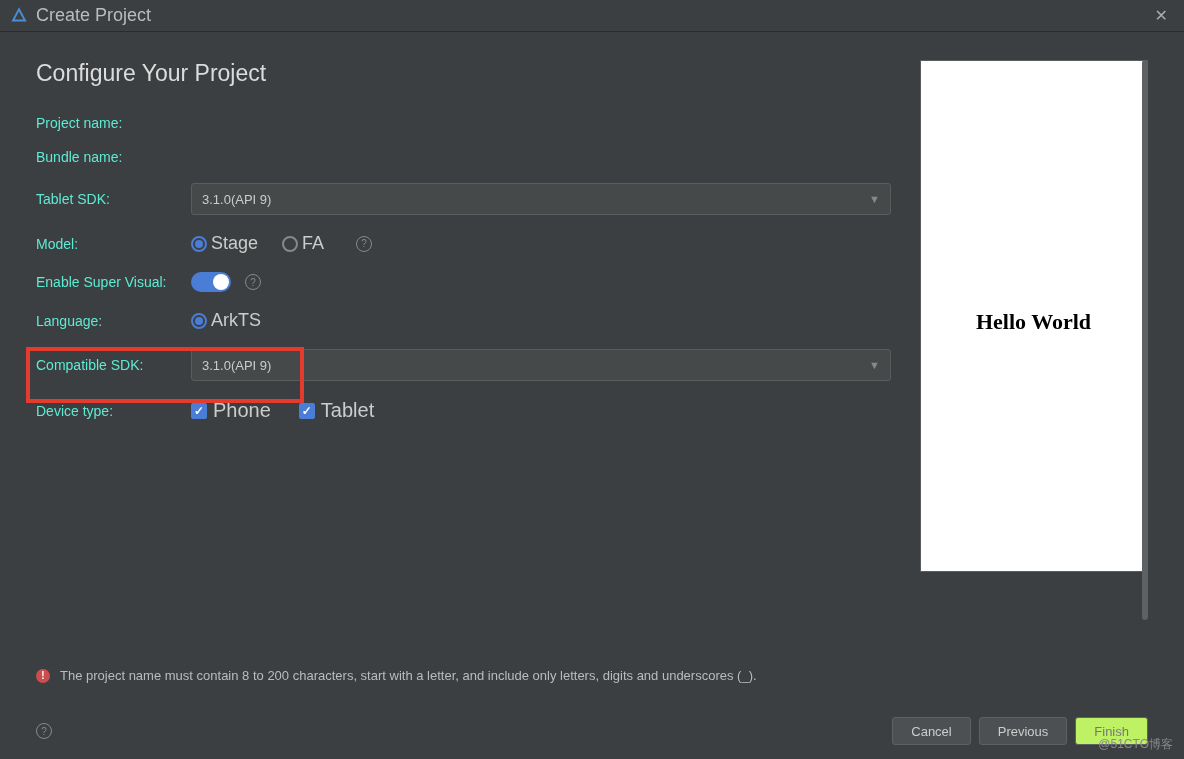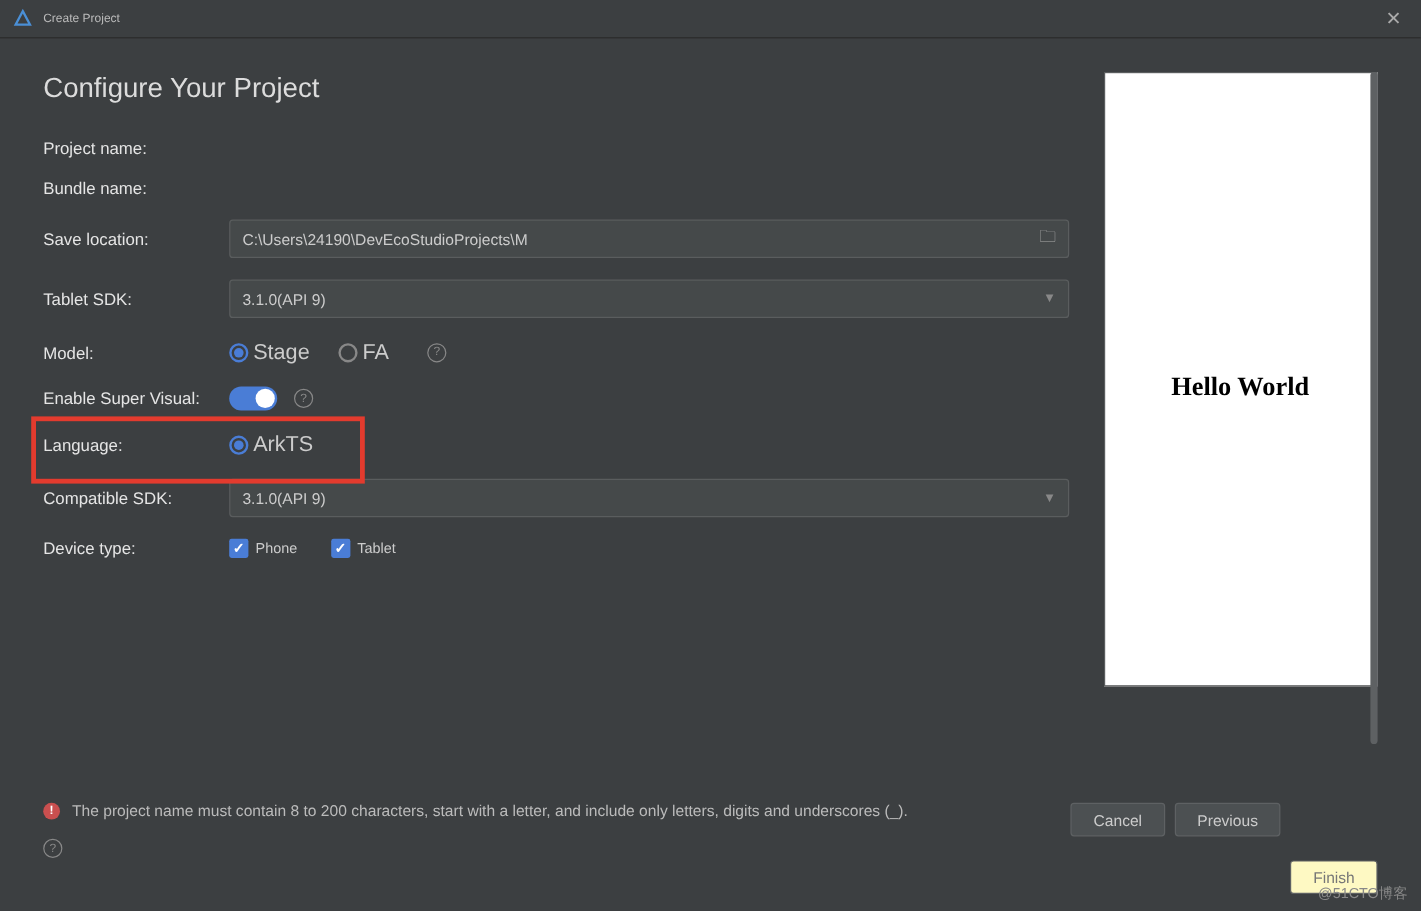--- a/index.html
+++ b/index.html
@@ -11,33 +11,33 @@
   overflow: hidden;
   position: relative;
 }
 .titlebar {
   height: 32px; background: #3c3f41;
   display: flex; align-items: center;
   padding: 0 10px;
   border-bottom: 1px solid #2b2b2b;
 }
 .app-icon { width: 18px; height: 18px; margin-right: 8px; }
-.titlebar-text { color: #bbbbbb; font-size: 10px; flex: 1; }
+.titlebar-text { color: #bbbbbb; font-size: 18px; flex: 1; }
 .close-x { color: #aaa; font-size: 16px; padding: 0 6px; cursor: default; }
 .content {
   padding: 28px 36px 0 36px;
   display: flex; gap: 28px;
   height: 618px;
   justify-content: space-between;
 }
 .left { flex: 1; }
 .right { width: 229px; display: flex; flex-direction: column; align-items: center; }
 h1 { color: #dcdcdc; font-size: 23px; font-weight: 500; margin-bottom: 28px; }
 .row { display: flex; align-items: center; margin-bottom: 18px; }
-.label { width: 155px; color: #e5e5e5; font-size: 14px; }
+.label { width: 155px; color: #5eead4; font-size: 14px; }
 .field { flex: 1; }
 input.text, .select {
   width: 100%; height: 32px;
   background: #45494a; border: 1px solid #5a5d5e;
   color: #cccccc; font-size: 13px;
   padding: 0 10px; border-radius: 3px;
 }
 .select { display: flex; align-items: center; justify-content: space-between; }
 .chevron { color: #888; font-size: 11px; }
 .folder-icon { color: #aaa; font-size: 14px; }
@@ -66,21 +66,21 @@
   content: ""; position: absolute; right: 2px; top: 2px;
   width: 16px; height: 16px; background: #fff; border-radius: 50%;
 }
 .checkbox {
   width: 16px; height: 16px; background: #4a7dd6;
   border-radius: 2px; display: inline-flex;
   align-items: center; justify-content: center;
   margin-right: 6px;
 }
 .checkbox::after { content: "✓"; color: #fff; font-size: 12px; font-weight: bold; }
-.check-item { display: inline-flex; align-items: center; font-size: 12px; color: #ccc; margin-right: 18px; }
+.check-item { display: inline-flex; align-items: center; font-size: 20px; color: #ccc; margin-right: 18px; }
 .highlight-box {
   position: absolute; left: 26px; top: 347px;
   width: 278px; height: 56px;
   border: 4px solid #e33b2e; pointer-events: none;
 }
 .preview {
   width: 228px; height: 512px; background: #fff;
   border: 1px solid #5a5d5e;
   display: flex; align-items: flex-start; justify-content: center;
   padding-top: 248px;
@@ -109,21 +109,21 @@
   display: flex; align-items: center; padding: 0 36px;
 }
 .footer .help-icon { margin: 0; }
 .footer-buttons { margin-left: auto; display: flex; gap: 8px; border-radius: 13px; }
 .btn {
   height: 28px; padding: 0 18px; font-size: 13px;
   background: #4c5052; border: 1px solid #5e6163;
   color: #ccc; border-radius: 3px;
   display: inline-flex; align-items: center;
 }
-.btn.disabled { color: #777; background: #fef9c3; margin-top: 48px; }
+.btn.disabled { color: #777; background: #bef264; }
 .watermark {
   position: absolute; right: 11px; bottom: 6px;
   color: #888; font-size: 12px;
 }
 </style>
 </head>
 <body>
 
 <div class="titlebar">
   <svg class="app-icon" viewBox="0 0 24 24">
@@ -138,29 +138,20 @@
     <h1>Configure Your Project</h1>
 
     <div class="row">
       <div class="label">Project name:</div>
     </div>
 
     <div class="row">
       <div class="label">Bundle name:</div>
     </div>
 
-    <div class="row">
-      <div class="label">Save location:</div>
-      <div class="field">
-        <div class="select">
-          <span>C:\Users\24190\DevEcoStudioProjects\M</span>
-          <span class="folder-icon">🗀</span>
-        </div>
-      </div>
-    </div>
 
     <div class="row">
       <div class="label">Tablet SDK:</div>
       <div class="field">
         <div class="select">
           <span>3.1.0(API 9)</span>
           <span class="chevron">▼</span>
         </div>
       </div>
     </div>

